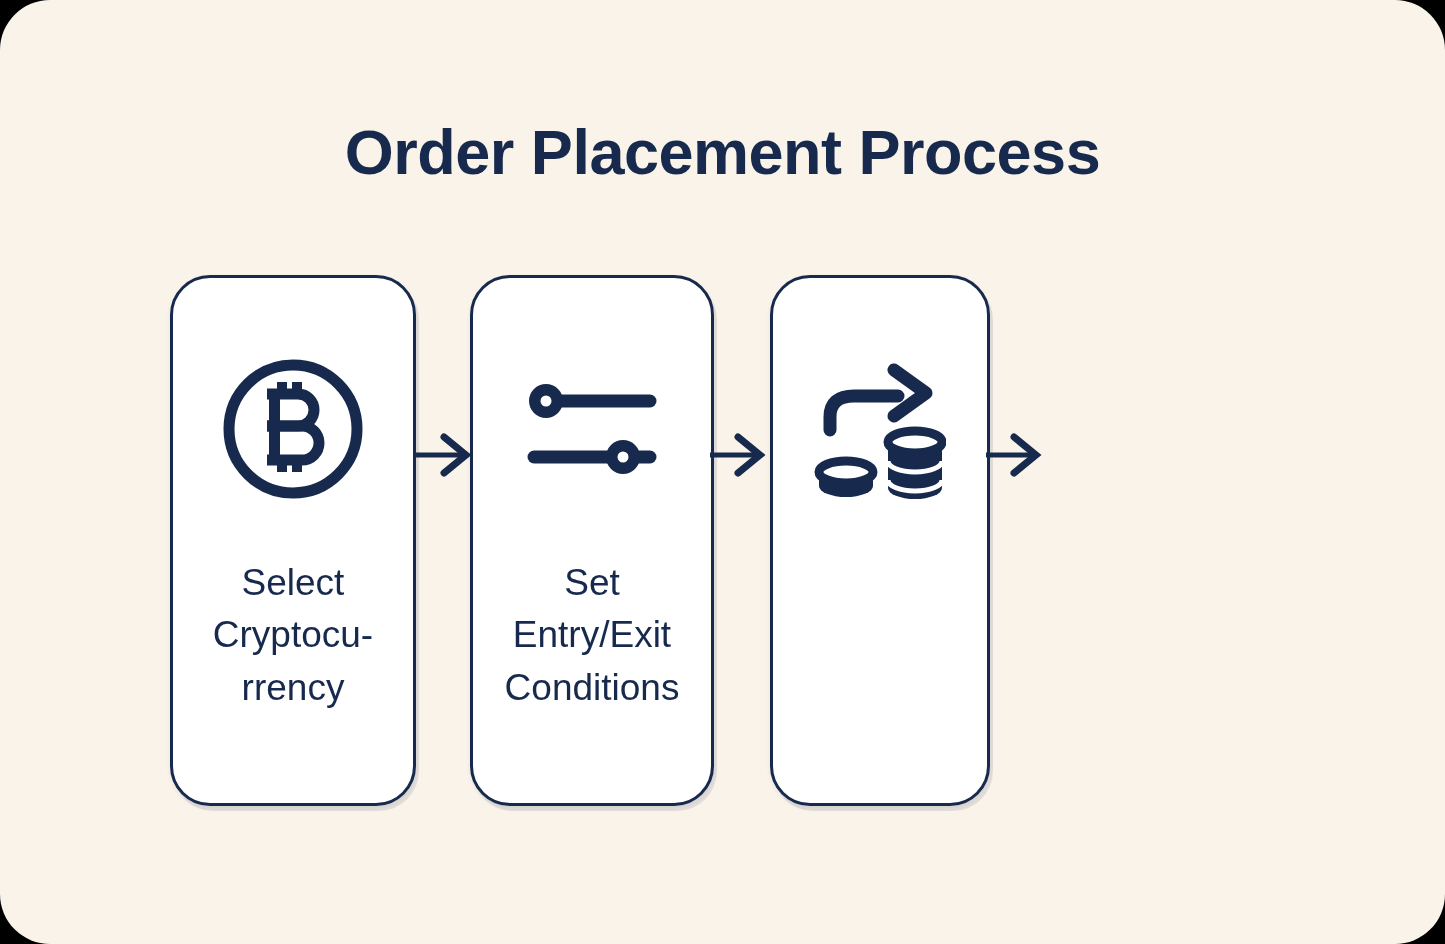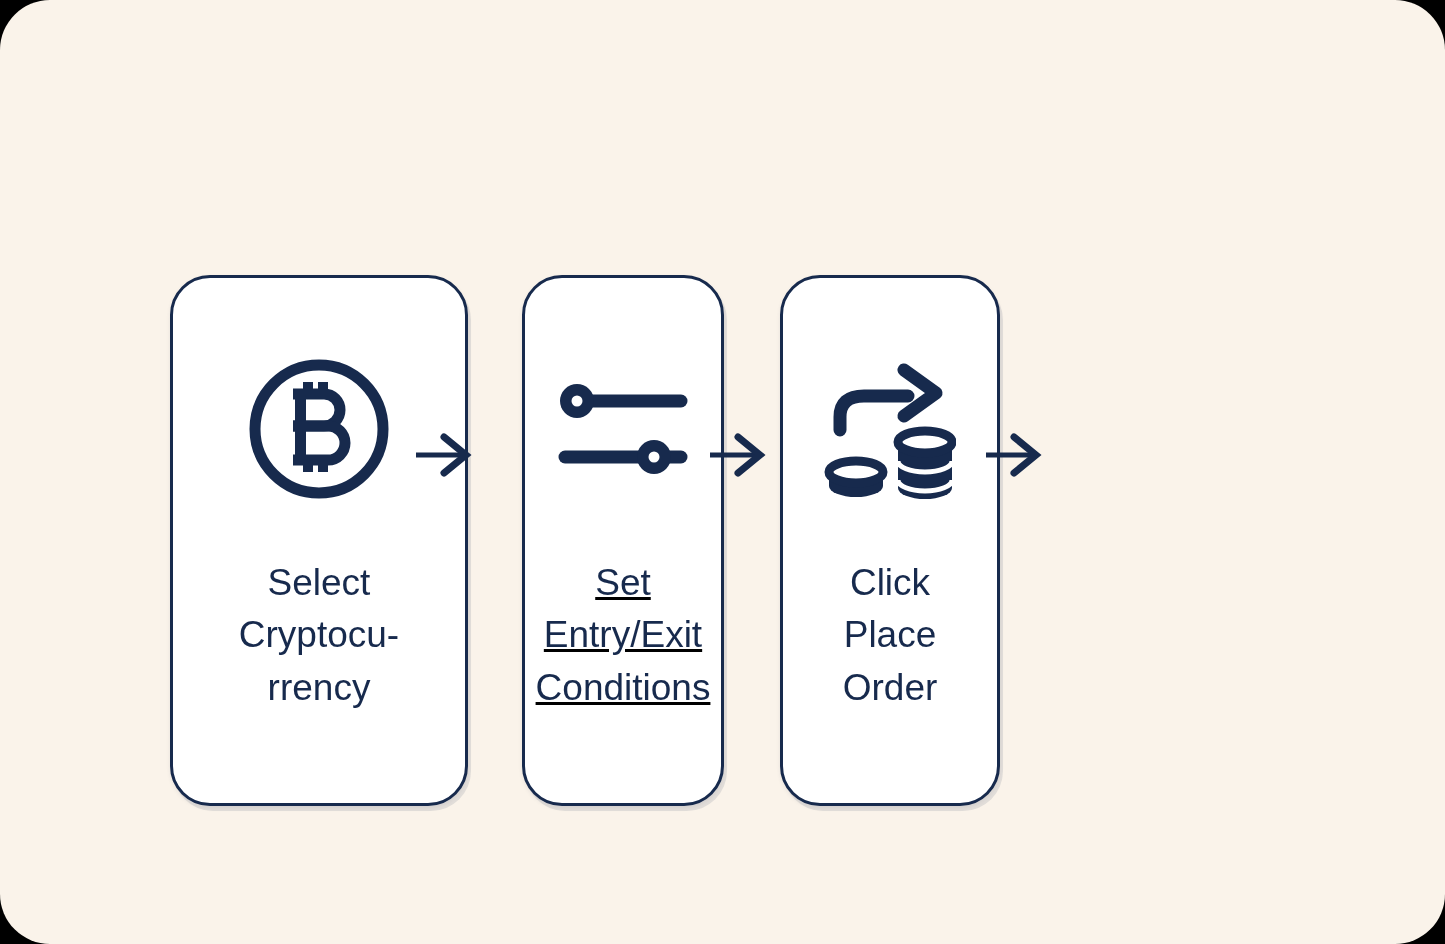--- a/index.html
+++ b/index.html
@@ -37,22 +37,22 @@
   .card{
     height:531px;
     background:var(--card);
     border:3px solid var(--navy);
     border-radius:40px;
     box-shadow:3px 5px 0 rgba(23,42,77,0.10),0 2px 4px rgba(23,42,77,0.08);
     display:flex;
     flex-direction:column;
     align-items:center;
   }
-  .card.c1{width:298px;margin-right:54px;}
-  .card.c2{width:202px;margin-right:56px;text-decoration:underline;}
+  .card.c1{width:246px;margin-right:54px;}
+  .card.c2{width:244px;margin-right:56px;}
   .card.c3{width:220px;margin-right:52px;}
   .card.c4{width:245px;}
   .icon-box{
     margin-top:74px;
     height:154px;
     display:flex;
     align-items:center;
     justify-content:center;
   }
   .icon-coins{transform:translateY(6px);}
@@ -76,20 +76,21 @@
   .arrow.a1{left:414px;}
   .arrow.a2{left:708px;}
   .arrow.a3{left:984px;}
   svg{display:block;}
 </style>
 </head>
 <body>
 
 <div class="canvas">
 
+  <h1 class="title">Order Placement Process</h1>
 
   <div class="cards">
 
     <div class="card c1">
       <div class="icon-box">
         <svg width="150" height="150" viewBox="0 0 150 150" fill="none">
           <circle cx="75" cy="75" r="64" stroke="#172A4D" stroke-width="11"></circle>
           <path d="M49 40 H80 A16 16 0 0 1 80 72 H49" stroke="#172A4D" stroke-width="11"></path>
           <path d="M49 72 H84 A17 17 0 0 1 84 106 H49" stroke="#172A4D" stroke-width="11"></path>
           <path d="M56.5 40 V106" stroke="#172A4D" stroke-width="11"></path>
@@ -123,23 +124,20 @@
           <path d="M16 70 V57 C16 43 24 36 40 36 H84" stroke="#172A4D" stroke-width="13" stroke-linecap="round"></path>
           <path d="M80 10 L112 33 L80 56" stroke="#172A4D" stroke-width="13" stroke-linecap="round" stroke-linejoin="round"></path>
           <path d="M74 82 V128 A27 11 0 0 0 128 128 V82 Z" fill="#172A4D"></path>
           <path d="M74 101 A27 11 0 0 0 128 101" stroke="#FFFFFF" stroke-width="5"></path>
           <path d="M74 120 A27 11 0 0 0 128 120" stroke="#FFFFFF" stroke-width="5"></path>
           <ellipse cx="101" cy="82" rx="27" ry="11" fill="#FFFFFF" stroke="#172A4D" stroke-width="9"></ellipse>
           <path d="M5 112 V126 A27 11 0 0 0 59 126 V112 Z" fill="#172A4D"></path>
           <ellipse cx="32" cy="112" rx="27" ry="11" fill="#FFFFFF" stroke="#172A4D" stroke-width="9"></ellipse>
         </svg>
       </div>
-      <div class="label">Click
-Place
-Order</div>
     </div>
 
 
   </div>
 
   <div class="arrow a1">
     <svg width="58" height="50" viewBox="0 0 58 50" fill="none">
       <path d="M2 25 H48" stroke="#172A4D" stroke-width="5"></path>
       <path d="M30 7 L52 25 L30 43" stroke="#172A4D" stroke-width="7" stroke-linecap="round" stroke-linejoin="miter"></path>
     </svg>

